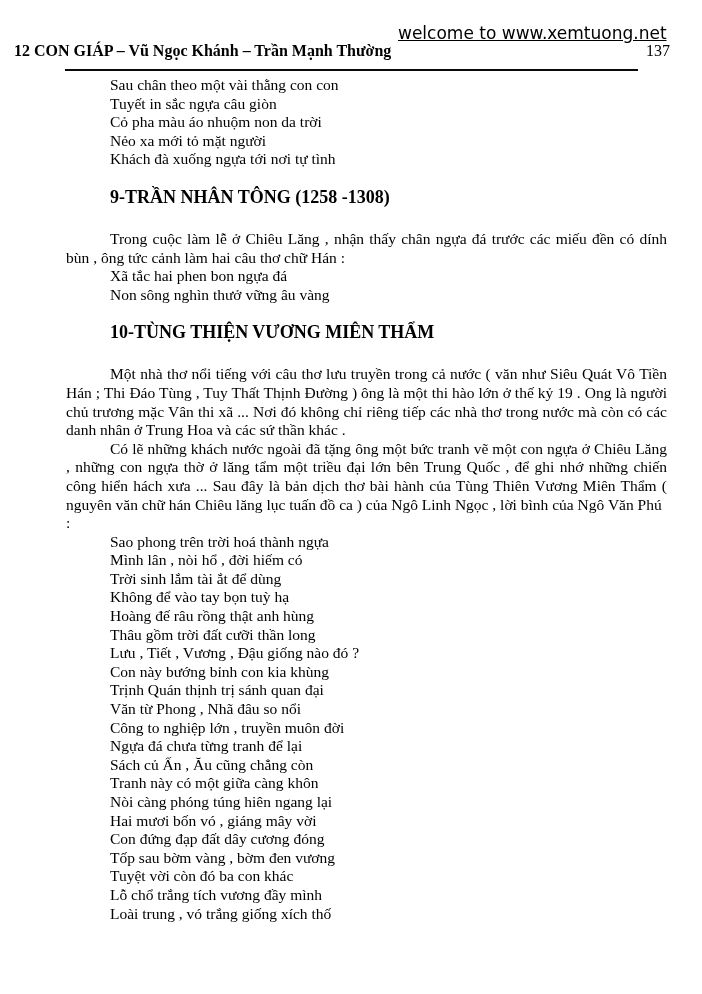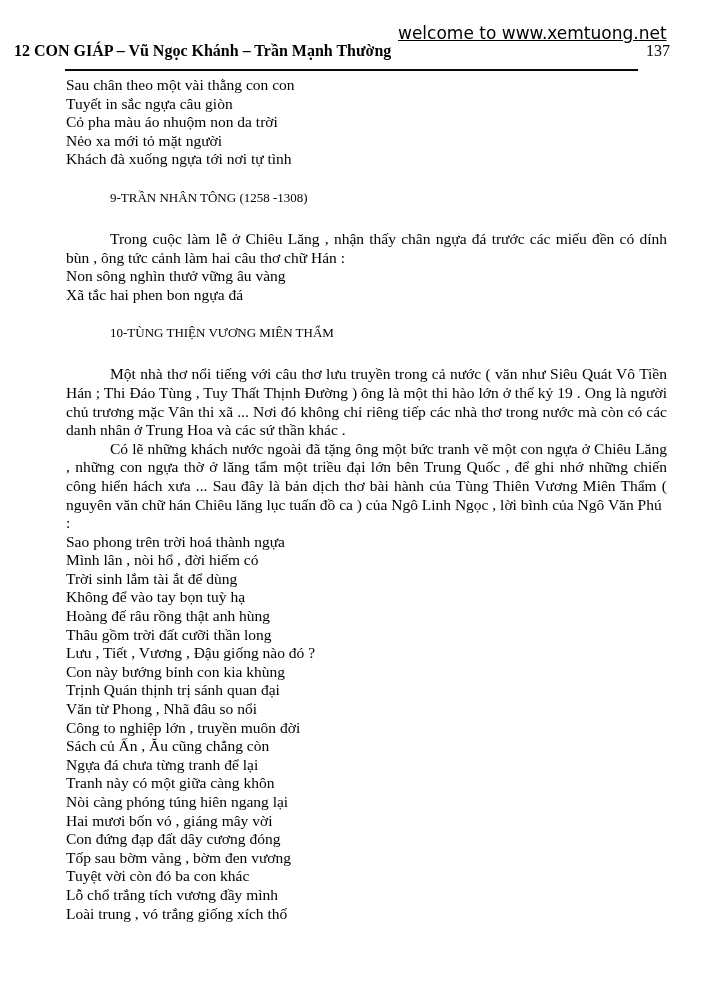--- a/index.html
+++ b/index.html
@@ -22,24 +22,24 @@
   .site-link {
     position: absolute; left: 398px; top: 24px;
     font-family: "DejaVu Sans", "Liberation Sans", sans-serif;
     font-size: 17px; text-decoration: underline; color: #000000;
     white-space: nowrap; cursor: pointer;
   }
   .page-number { position: absolute; left: 646px; top: 42px; font-size: 16px; }
   .header-rule { position: absolute; left: 65px; top: 69px; width: 573px; height: 2px; background: #0a0a0a; }
   .page-body { position: absolute; left: 66px; top: 76px; width: 601px; }
   .verse { margin: 0; }
-  .verse-line { white-space: nowrap; }
+  .verse-line { margin-left: 44px; white-space: nowrap; }
   .section-heading {
     margin: 18px 0 22px 44px;
-    font-size: 13px; line-height: 21px; font-weight: normal;
+    font-size: 18px; line-height: 21px; font-weight: bold;
     white-space: nowrap;
   }
   .para { margin: 0; text-align: justify; text-indent: 44px; }
   .colon-line { margin: 0; }
 </style>
 </head>
 <body>
 
 <div class="page">
 
@@ -58,22 +58,22 @@
         <div class="verse-line">Cỏ pha màu áo nhuộm non da trời</div>
         <div class="verse-line">Nẻo xa mới tỏ mặt người</div>
         <div class="verse-line">Khách đà xuống ngựa tới nơi tự tình</div>
       </div>
 
     <h2 class="section-heading">9-TRẦN NHÂN TÔNG (1258 -1308)</h2>
 
     <p class="para">Trong cuộc làm lễ ở Chiêu Lăng , nhận thấy chân ngựa đá trước các miếu đền có dính bùn , ông tức cảnh làm hai câu thơ chữ Hán :</p>
 
     <div class="verse">
+        <div class="verse-line">Xã tắc hai phen bon ngựa đá</div>
         <div class="verse-line">Non sông nghìn thưở vững âu vàng</div>
-        <div class="verse-line">Xã tắc hai phen bon ngựa đá</div>
       </div>
 
     <h2 class="section-heading">10-TÙNG THIỆN VƯƠNG MIÊN THẨM</h2>
 
     <p class="para">Một nhà thơ nổi tiếng với câu thơ lưu truyền trong cả nước ( văn như Siêu Quát Vô Tiền Hán ; Thi Đáo Tùng , Tuy Thất Thịnh Đường ) ông là một thi hào lớn ở thế kỷ 19 . Ong là người chủ trương mặc Vân thi xã ... Nơi đó không chỉ riêng tiếp các nhà thơ trong nước mà còn có các danh nhân ở Trung Hoa và các sứ thần khác .</p>
 
     <p class="para">Có lẽ những khách nước ngoài đã tặng ông một bức tranh vẽ một con ngựa ở Chiêu Lăng , những con ngựa thờ ở lăng tẩm một triều đại lớn bên Trung Quốc , để ghi nhớ những chiến công hiển hách xưa ... Sau đây là bản dịch thơ bài hành của Tùng Thiên Vương Miên Thẩm ( nguyên văn chữ hán Chiêu lăng lục tuấn đồ ca ) của Ngô Linh Ngọc , lời bình của Ngô Văn Phú</p>
     <p class="colon-line">:</p>
 
     <div class="verse">
@@ -81,22 +81,22 @@
         <div class="verse-line">Mình lân , nòi hổ , đời hiếm có</div>
         <div class="verse-line">Trời sinh lắm tài ắt để dùng</div>
         <div class="verse-line">Không để vào tay bọn tuỳ hạ</div>
         <div class="verse-line">Hoàng đế râu rồng thật anh hùng</div>
         <div class="verse-line">Thâu gồm trời đất cưỡi thần long</div>
         <div class="verse-line">Lưu , Tiết , Vương , Đậu giống nào đó ?</div>
         <div class="verse-line">Con này bướng bỉnh con kia khùng</div>
         <div class="verse-line">Trịnh Quán thịnh trị sánh quan đại</div>
         <div class="verse-line">Văn từ Phong , Nhã đâu so nổi</div>
         <div class="verse-line">Công to nghiệp lớn , truyền muôn đời</div>
+        <div class="verse-line">Ngựa đá chưa từng tranh để lại</div>
         <div class="verse-line">Sách củ Ấn , Ău cũng chẳng còn</div>
-        <div class="verse-line">Ngựa đá chưa từng tranh để lại</div>
         <div class="verse-line">Tranh này có một giữa càng khôn</div>
         <div class="verse-line">Nòi càng phóng túng hiên ngang lại</div>
         <div class="verse-line">Hai mươi bốn vó , giáng mây vời</div>
         <div class="verse-line">Con đứng đạp đất dây cương đóng</div>
         <div class="verse-line">Tốp sau bờm vàng , bờm đen vương</div>
         <div class="verse-line">Tuyệt vời còn đó ba con khác</div>
         <div class="verse-line">Lỗ chổ trắng tích vương đầy mình</div>
         <div class="verse-line">Loài trung , vó trắng giống xích thố</div>
       </div>
 

